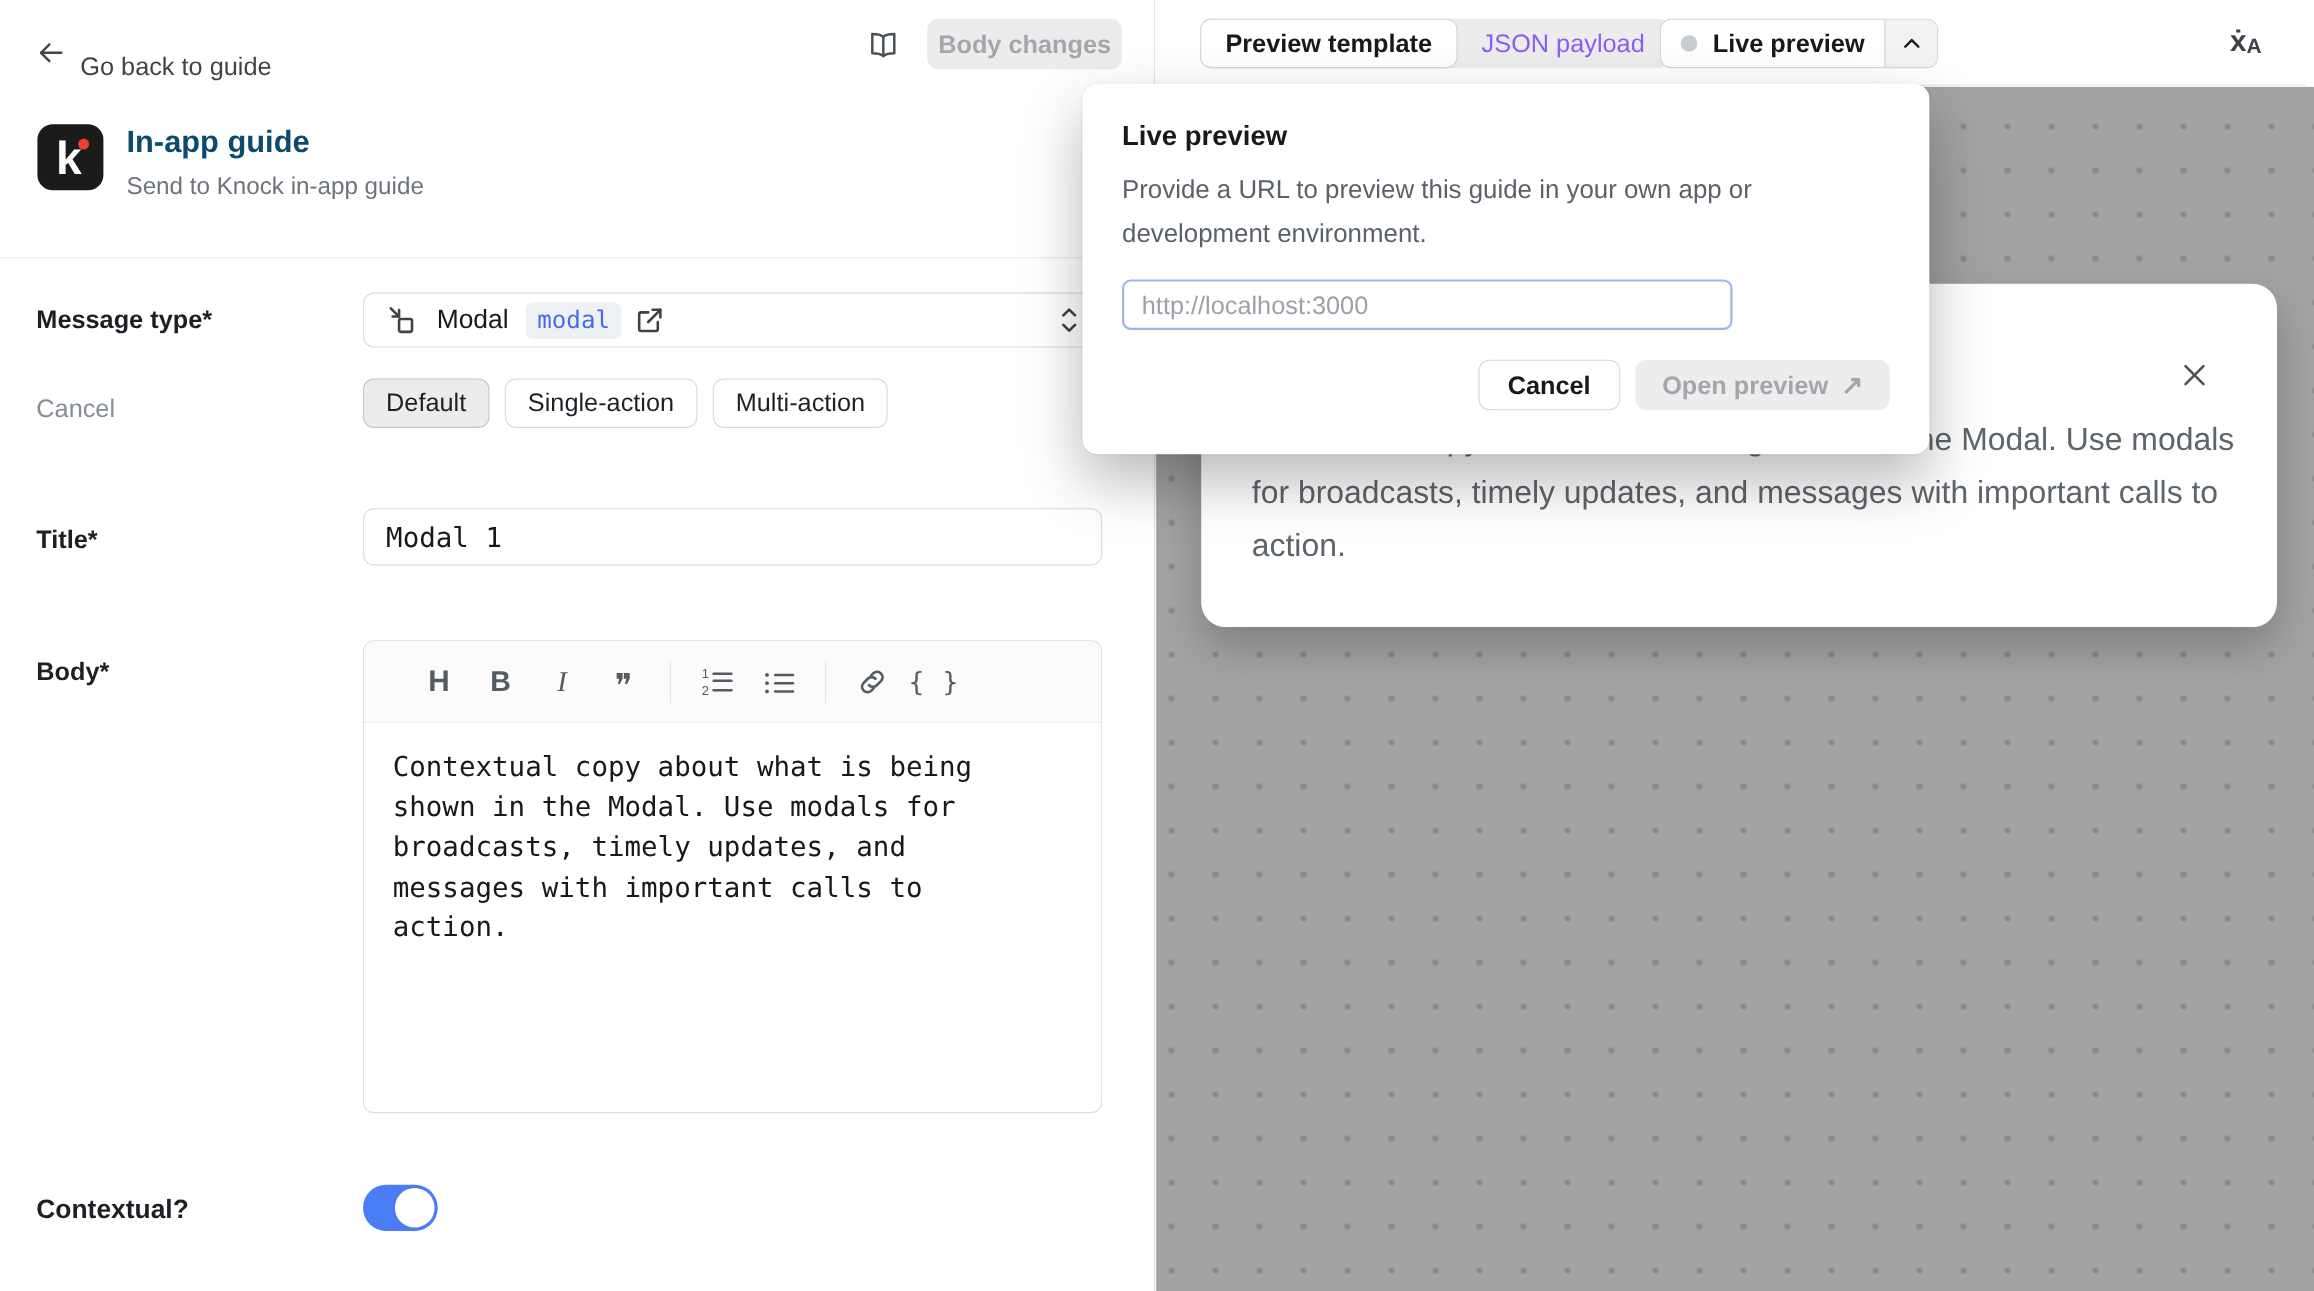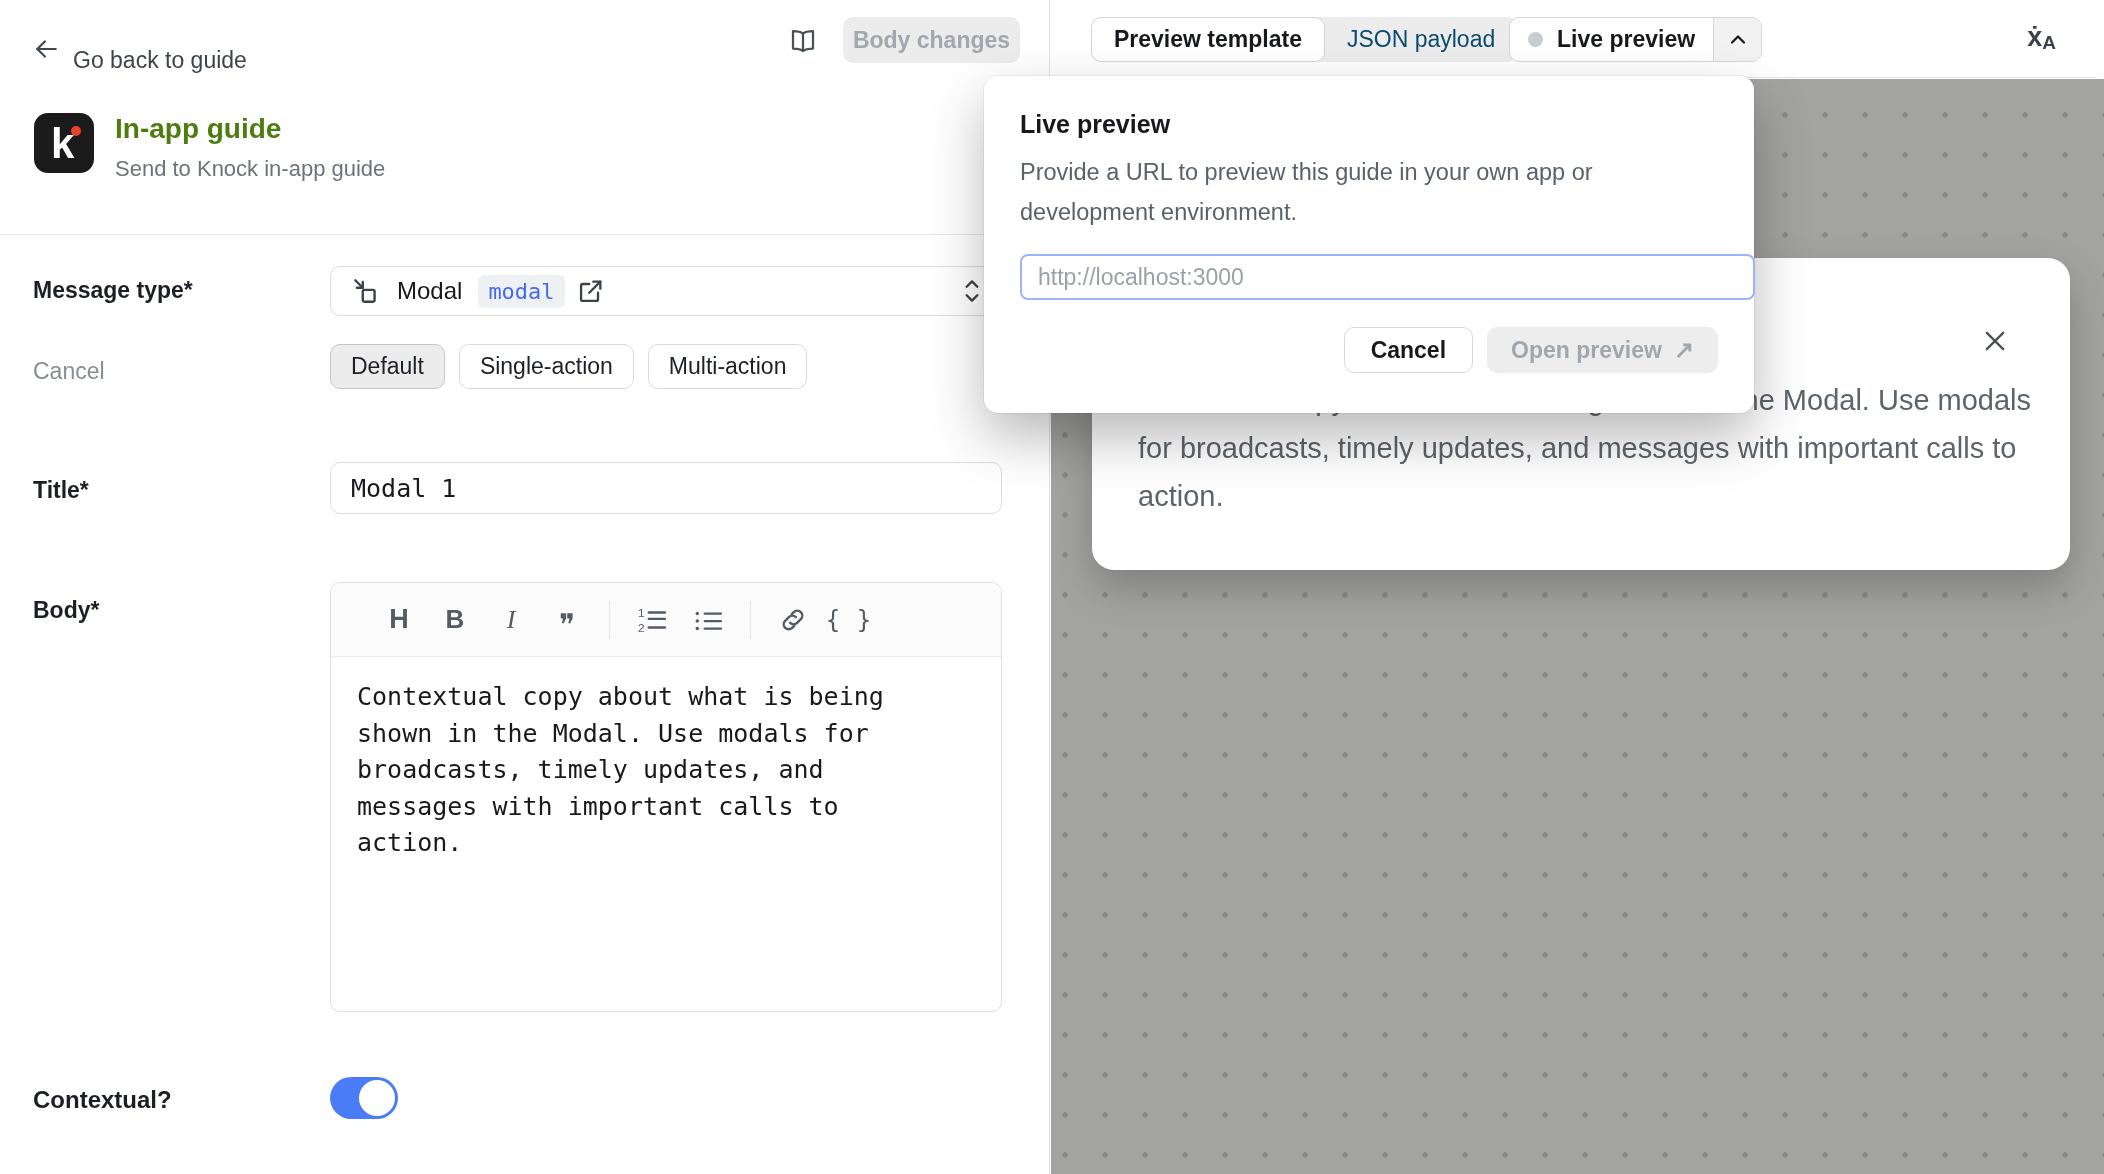--- a/index.html
+++ b/index.html
@@ -15,21 +15,21 @@
 
   .book-btn { position:absolute; left:786px; top:24px; width:34px; height:34px; display:flex; align-items:center; justify-content:center; cursor:pointer; }
   .book-btn svg { stroke:#4a5056; }
 
   .save-btn { position:absolute; left:843px; top:17px; width:177px; height:46px; border-radius:10px; background:#ececec; color:#a2a7ad; font-size:23px; font-weight:600; display:flex; align-items:center; justify-content:center; }
 
   .logo { position:absolute; left:34px; top:113px; width:60px; height:60px; border-radius:14px; background:#1b1b1b; }
   .logo-k { position:absolute; left:17px; top:7px; color:#fff; font-weight:700; font-size:42px; line-height:48px; font-family:"Liberation Sans", sans-serif; }
   .logo-dot { position:absolute; left:37px; top:13px; width:10px; height:10px; border-radius:50%; background:#e8402a; }
 
-  .guide-title { position:absolute; left:115px; top:113px; font-size:28px; font-weight:700; color:#4d7c0f; }
+  .guide-title { position:absolute; left:115px; top:113px; font-size:28px; font-weight:700; color:#0c4a6e; }
   .guide-sub { position:absolute; left:115px; top:156px; font-size:22px; color:#6d737a; }
 
   .panel-divider { position:absolute; left:0; top:234px; width:1050px; height:1px; background:#e9e9e9; }
 
   .field-label { position:absolute; left:33px; font-size:23px; font-weight:600; color:#1c1f23; }
   .field-label.muted { font-weight:400; color:#878d94; }
 
   
   .mt-select { position:absolute; left:330px; top:266px; width:672px; height:50px; border:1.5px solid #dcdcdc; border-radius:10px; background:#fff; display:flex; align-items:center; padding:0 18px 0 20px; cursor:pointer; }
   .mt-select svg.mt-icon { stroke:#3c4248; margin-right:16px; }
@@ -63,21 +63,21 @@
 
   
   .toggle { position:absolute; left:330px; top:1077px; width:68px; height:42px; border-radius:21px; background:#4b7cf7; cursor:pointer; }
   .toggle-knob { position:absolute; right:3px; top:3px; width:36px; height:36px; border-radius:50%; background:#fff; }
 
   
   .right-panel { position:absolute; left:1051px; top:0; width:1053px; height:1174px; }
   .right-header { position:absolute; left:0; top:0; width:1045px; height:78px; background:#fff; border-bottom:1px solid #e4e4e4; }
 
   .segmented { position:absolute; left:40px; top:17px; height:45px; display:flex; background:#ececec; border-radius:10px; }
-  .seg { height:45px; display:flex; align-items:center; padding:0 22px; font-size:23px; color:#0c4a6e; white-space:nowrap; cursor:pointer; }
+  .seg { height:45px; display:flex; align-items:center; padding:0 22px; font-size:23px; color:#8b5cf6; white-space:nowrap; cursor:pointer; }
   .seg.active { background:#fff; border:1.5px solid #d6d6d6; border-radius:10px; font-weight:600; color:#17191c; }
 
   .live-btn { position:absolute; left:458px; top:17px; height:45px; display:flex; align-items:center; background:#fff; border:1.5px solid #d6d6d6; border-radius:10px; cursor:pointer; overflow:hidden; }
   .live-dot { width:15px; height:15px; border-radius:50%; background:#c9cdd1; margin:0 14px 0 18px; }
   .live-label { font-size:23px; font-weight:600; color:#17191c; padding-right:18px; }
   .live-chev { width:48px; height:45px; background:#f2f2f2; border-left:1.5px solid #d6d6d6; display:flex; align-items:center; justify-content:center; }
   .live-chev svg { stroke:#17191c; }
 
   .translate-btn { position:absolute; right:40px; top:22px; color:#3d4248; cursor:pointer; display:flex; align-items:flex-start; }
   .translate-x { font-size:27px; font-weight:600; }
@@ -91,21 +91,21 @@
   .preview-card { position:absolute; left:41px; top:179px; width:978px; height:312px; background:#fff; border-radius:22px; box-shadow:0 18px 40px rgba(0,0,0,0.22); }
   .card-close { position:absolute; right:58px; top:66px; width:34px; height:34px; display:flex; align-items:center; justify-content:center; cursor:pointer; }
   .card-close svg { stroke:#4a5056; }
   .card-body { position:absolute; left:46px; top:118px; width:894px; font-size:29px; line-height:48px; color:#5e646b; }
 
   
   .popover { position:absolute; left:984px; top:76px; width:770px; height:337px; background:#fff; border-radius:14px;
     box-shadow:0 0 0 1px rgba(0,0,0,0.05), 0 24px 55px rgba(0,0,0,0.28); padding:34px 36px 0 36px; z-index:50; }
   .pop-title { font-size:25px; font-weight:700; color:#17191c; }
   .pop-desc { margin-top:13px; font-size:23.5px; line-height:40px; color:#5a6169; width:665px; }
-  .pop-input { margin-top:22px; width:735px; height:46px; border:2px solid #9eb4f6; border-radius:8px; padding:0 16px; font-size:23px; color:#17191c; outline:none; font-family:"Liberation Sans", sans-serif; }
+  .pop-input { margin-top:22px; width:555px; height:46px; border:2px solid #9eb4f6; border-radius:8px; padding:0 16px; font-size:23px; color:#17191c; outline:none; font-family:"Liberation Sans", sans-serif; }
   .pop-input::placeholder { color:#9ba1a9; }
   .pop-actions { margin-top:27px; display:flex; justify-content:flex-end; gap:14px; }
   .cancel-btn { height:46px; padding:0 26px; background:#fff; border:1.5px solid #d8d8d8; border-radius:10px; font-size:23px; font-weight:600; color:#17191c; display:flex; align-items:center; cursor:pointer; }
   .open-btn { height:46px; padding:0 24px; background:#ededed; border-radius:10px; font-size:23px; font-weight:600; color:#a2a7ad; display:flex; align-items:center; gap:12px; }
   .open-arrow { font-size:24px; }
 </style>
 </head>
 <body>
 
 <div class="app">

